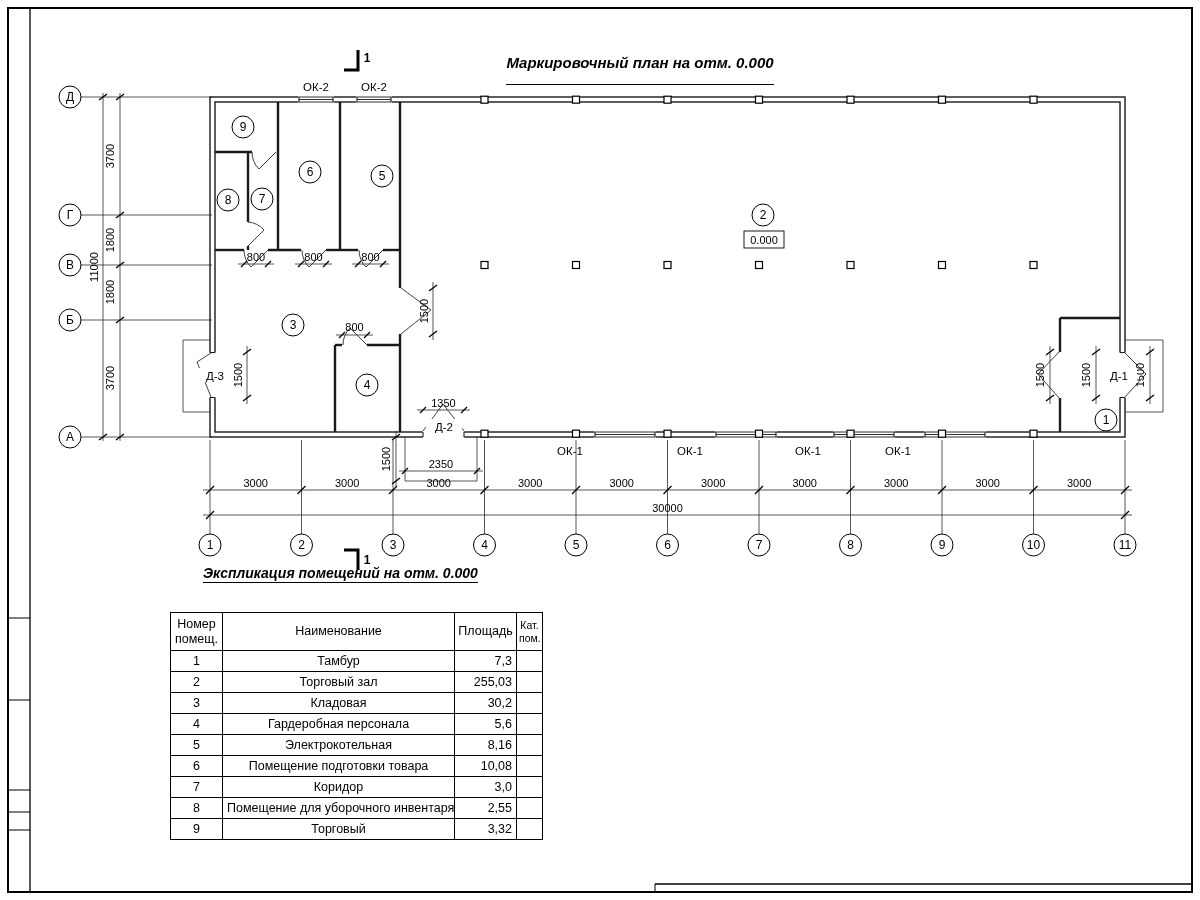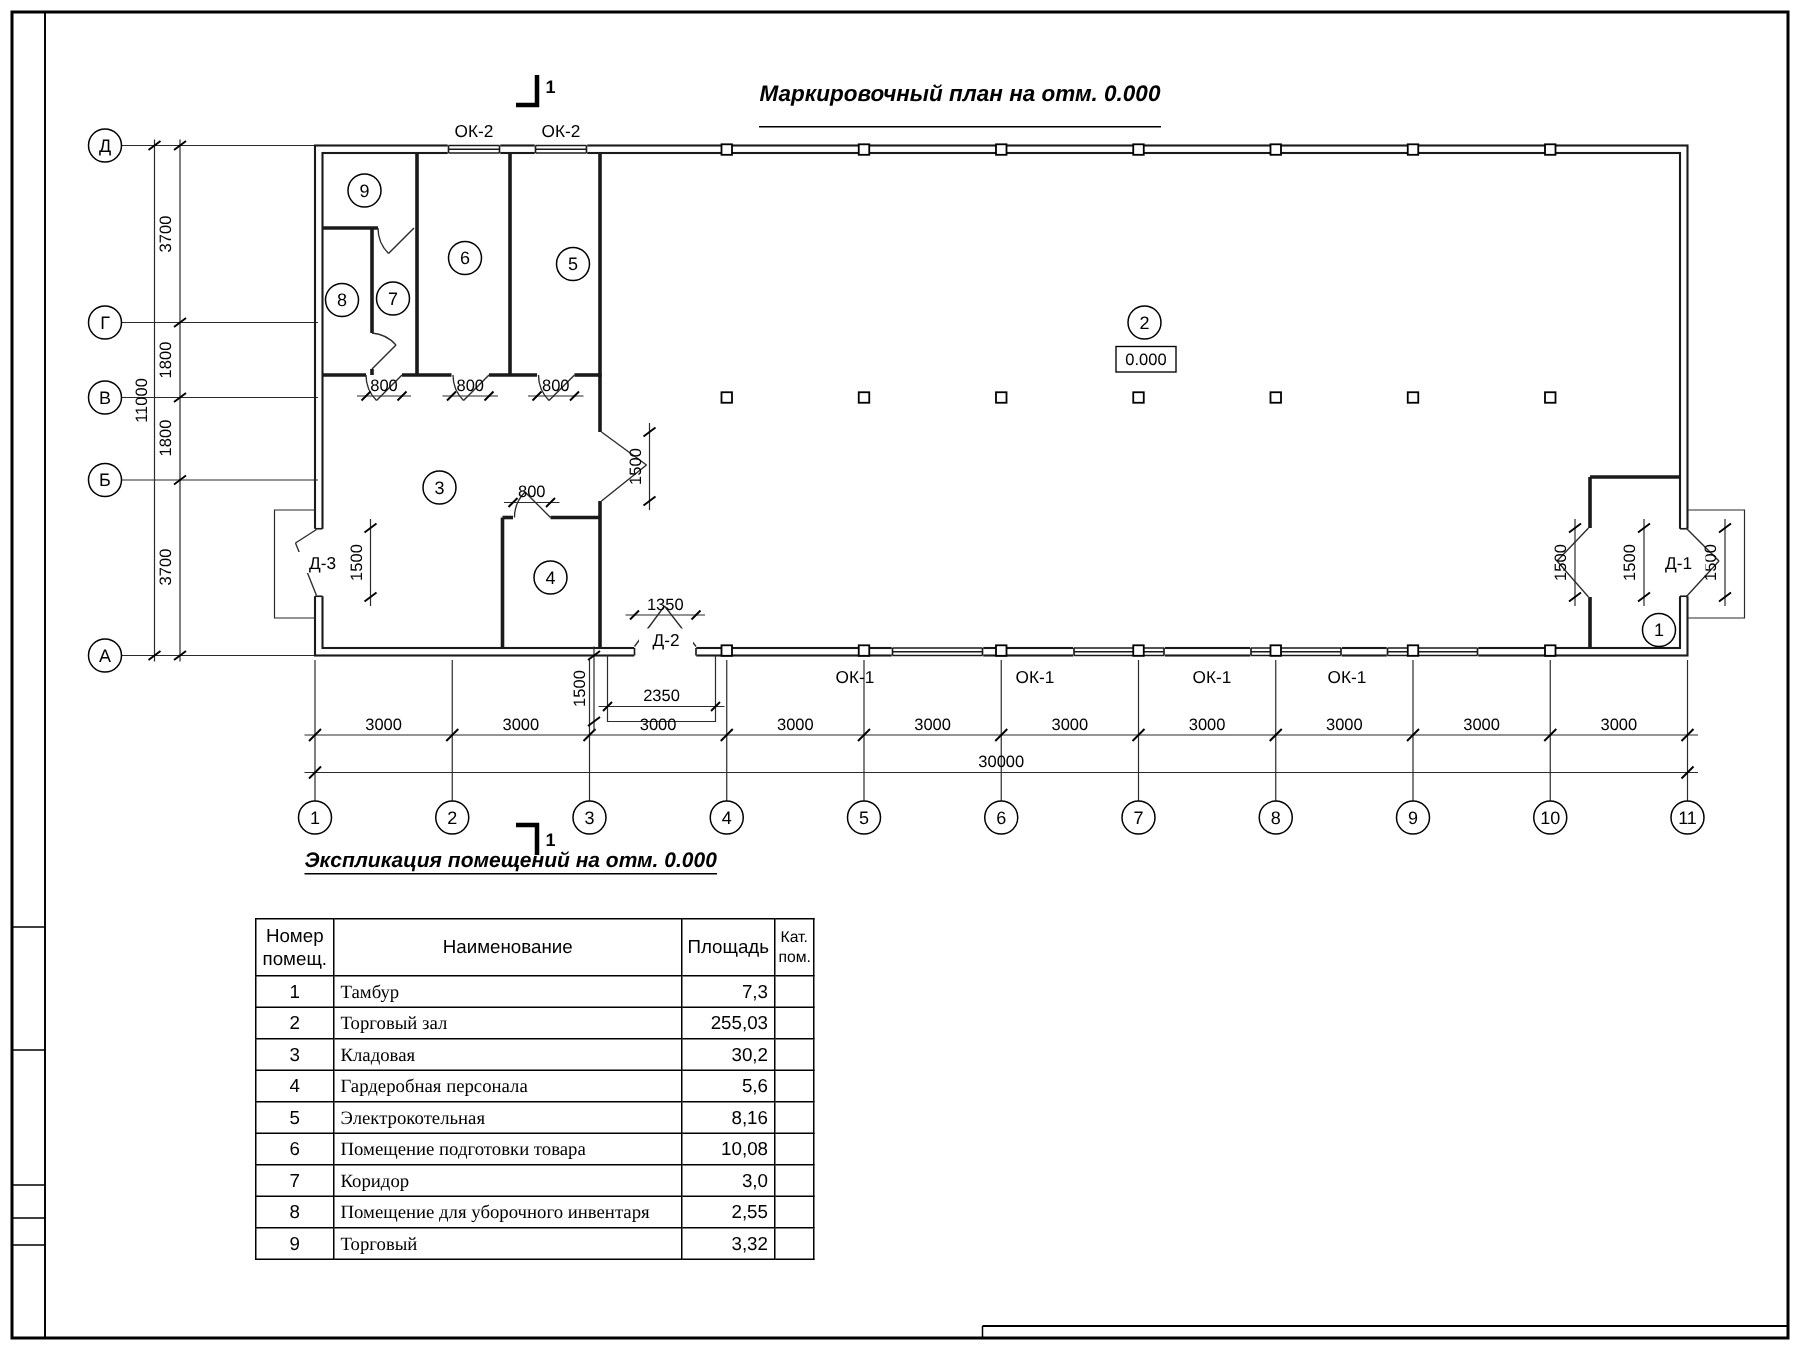--- a/index.html
+++ b/index.html
@@ -32,21 +32,21 @@
   
   .table-wrap{position:absolute;left:148px;top:612px;margin-left:22px;}
   .table-wrap table{border-collapse:collapse;table-layout:fixed;width:372px;
     font:12.5px "Liberation Sans",sans-serif;color:#000;}
   .table-wrap th,.table-wrap td{border:1px solid #000;box-sizing:border-box;overflow:hidden;}
   .table-wrap table{border:1.5px solid #000;}
   .table-wrap th{font-weight:normal;text-align:center;vertical-align:middle;height:38px;
     white-space:normal;line-height:1.15;padding:1px 2px;}
   .table-wrap td{height:21px;white-space:nowrap;padding:1px 4px;}
   .td-num{text-align:center;padding:1px 1px;}
-  .td-name{text-align:left;font-family:Liberation Serif, serif;}
+  .td-name{text-align:center;}
   .td-area{text-align:right;}
   .td-cat{padding:0;}
   .th-cat{font-size:10.5px;padding:1px 0;}
 </style>
 </head>
 <body>
 
 <div class="sheet">
 
 <svg width="1200" height="900" viewBox="0 0 1200 900">

